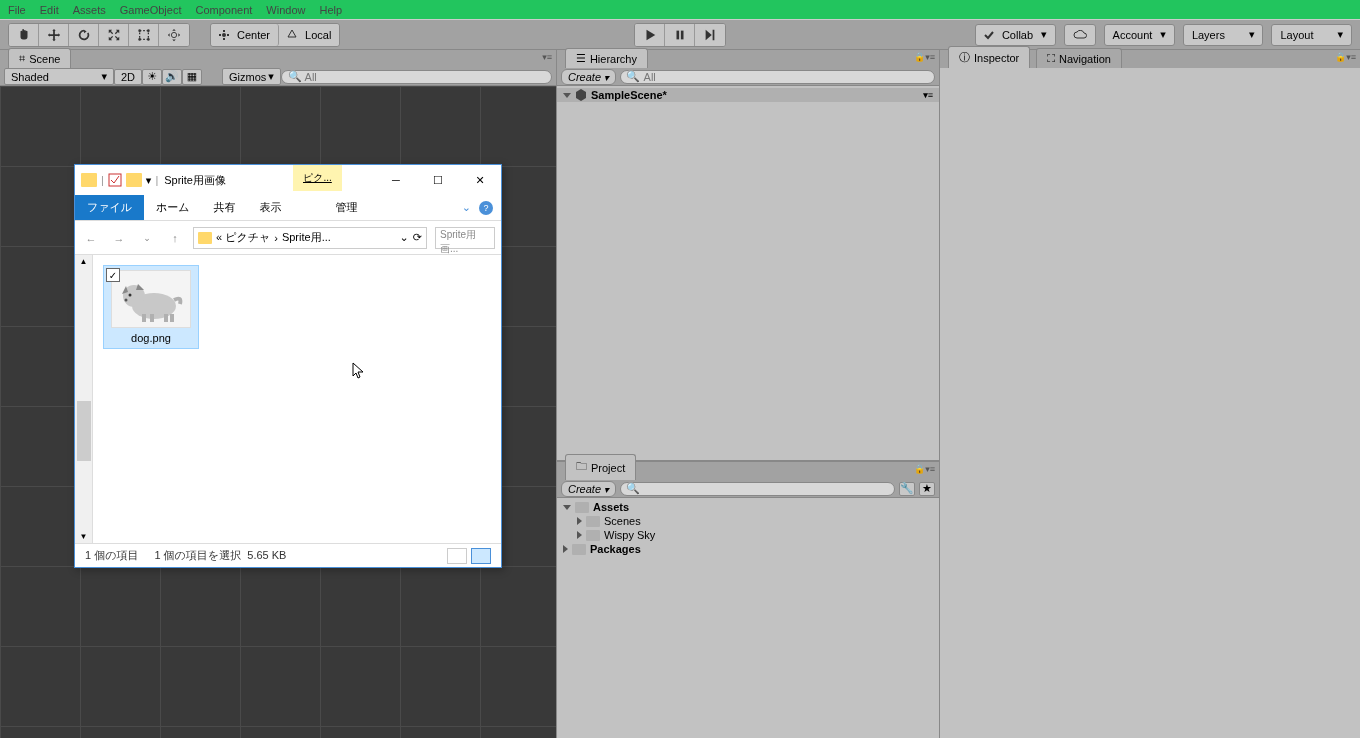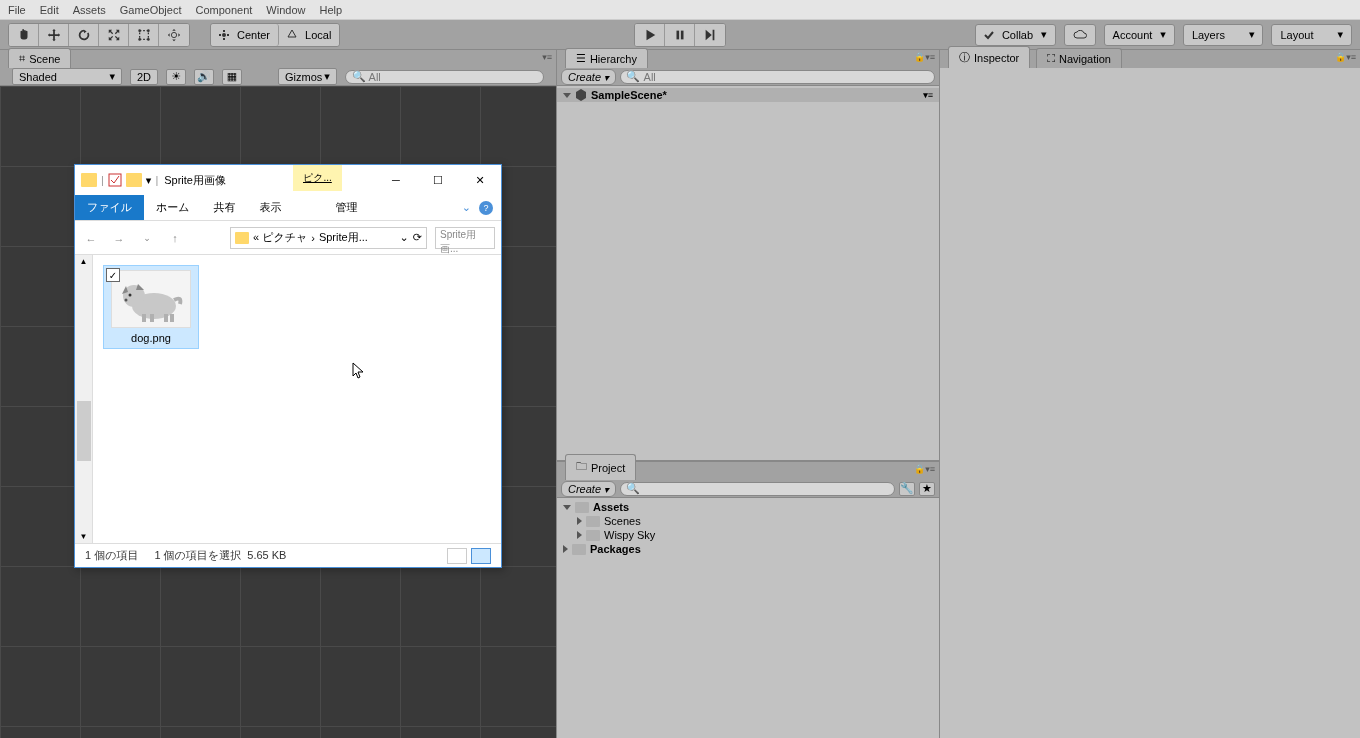--- a/index.html
+++ b/index.html
@@ -1,36 +1,36 @@
 <!DOCTYPE html>
 <html><head>
 <meta charset="utf-8">
 <style>
 * { box-sizing: border-box; margin: 0; padding: 0; font-family: Arial, sans-serif; font-size: 11px; }
 body { width: 1360px; height: 738px; background: #a2a2a2; overflow: hidden; position: relative; }
 
 
-.menubar { background: #e5e5e5; height: 20px; display: flex; align-items: center; padding: 0 8px; gap: 14px; border-bottom: 1px solid #ccc; }
+.menubar { background: #22c55e; height: 20px; display: flex; align-items: center; padding: 0 8px; gap: 14px; border-bottom: 1px solid #ccc; }
 .menubar span { color: #444; cursor: default; }
 
 
 .toolbar { background: #a2a2a2; height: 30px; display: flex; align-items: center; padding: 0 8px; position: relative; border-bottom: 1px solid #888; }
 .tool-group { display: flex; border: 1px solid #888; border-radius: 3px; background: #c8c8c8; overflow: hidden; }
 .tool-btn { width: 30px; height: 22px; display: flex; align-items: center; justify-content: center; border-right: 1px solid #999; background: #c8c8c8; cursor: pointer; }
 .tool-btn:last-child { border-right: none; }
 .tool-btn svg { width: 14px; height: 14px; }
 .pill-btn { background: #c8c8c8; border: 1px solid #888; border-radius: 3px; padding: 2px 8px; display: flex; align-items: center; gap: 8px; cursor: pointer; height: 22px; }
 .toolbar-center { position: absolute; left: 50%; transform: translateX(-50%); display: flex; }
 .toolbar-right { position: absolute; right: 8px; display: flex; gap: 8px; }
 
 
 .main { display: flex; height: calc(100% - 50px); }
 .scene-panel { width: 556px; background: #393939; display: flex; flex-direction: column; position: relative; }
 .panel-tab { background: #c2c2c2; border: 1px solid #888; border-bottom: none; padding: 3px 10px; display: inline-flex; align-items: center; gap: 4px; width: fit-content; margin-left: 4px; border-radius: 3px 3px 0 0; }
-.scene-toolbar { background: #a2a2a2; height: 18px; display: flex; align-items: center; padding: 0 12px; gap: 8px; border-bottom: 1px solid #888; }
+.scene-toolbar { background: #a2a2a2; height: 18px; display: flex; align-items: center; padding: 0 4px; gap: 0; border-bottom: 1px solid #888; }
 .scene-tb-item { background: #c8c8c8; border: 1px solid #888; border-radius: 2px; padding: 1px 6px; font-size: 10px; display: flex; align-items: center; gap: 2px; }
 .scene-tb-icon { width: 20px; height: 16px; background: #c8c8c8; border: 1px solid #888; border-radius: 2px; display: flex; align-items: center; justify-content: center; }
 .scene-view { flex: 1; background: #393939; position: relative; background-image: linear-gradient(#4a4a4a 1px, transparent 1px), linear-gradient(90deg, #4a4a4a 1px, transparent 1px); background-size: 80px 80px; }
 
 .mid-col { width: 384px; display: flex; flex-direction: column; border-left: 1px solid #888; border-right: 1px solid #888; }
 .hierarchy { height: 412px; background: #c2c2c2; display: flex; flex-direction: column; border-bottom: 2px solid #888; }
 .panel-tabbar { background: #a2a2a2; height: 18px; display: flex; align-items: end; padding-left: 4px; position: relative; }
 .panel-subbar { background: #a2a2a2; height: 18px; display: flex; align-items: center; padding: 0 4px; gap: 4px; border-bottom: 1px solid #888; }
 .create-btn { background: #c8c8c8; border: 1px solid #888; border-radius: 6px; padding: 1px 6px; font-size: 10px; font-style: italic; }
 .search-field { flex: 1; background: #d8d8d8; border: 1px solid #888; border-radius: 8px; height: 14px; padding: 0 6px; display: flex; align-items: center; gap: 3px; }
@@ -55,21 +55,21 @@
 .folder-ico { width: 16px; height: 14px; background: #ffd86b; border-radius: 1px; }
 .exp-title { margin-left: 6px; }
 .yellow-tab { position: absolute; left: 218px; top: 0; background: #fff4b0; padding: 6px 10px; font-size: 10px; text-decoration: underline; }
 .exp-winbtns { position: absolute; right: 0; display: flex; }
 .exp-winbtn { width: 42px; height: 28px; display: flex; align-items: center; justify-content: center; cursor: pointer; }
 .exp-ribbon { background: #fff; height: 26px; display: flex; align-items: center; border-bottom: 1px solid #ddd; position: relative; }
 .ribbon-tab { padding: 5px 12px; font-size: 11px; }
 .ribbon-tab.active { background: #1979ca; color: #fff; }
 .exp-nav { background: #fff; height: 34px; display: flex; align-items: center; padding: 0 6px; gap: 8px; border-bottom: 1px solid #ddd; }
 .navarrow { width: 20px; color: #888; text-align: center; }
-.addrbar { flex: 1; border: 1px solid #ccc; height: 22px; display: flex; align-items: center; padding: 0 4px; gap: 4px; font-size: 10px; margin-left: 37px; }
+.addrbar { flex: 1; border: 1px solid #ccc; height: 22px; display: flex; align-items: center; padding: 0 4px; gap: 4px; font-size: 10px; }
 .searchbox { width: 60px; border: 1px solid #ccc; height: 22px; padding: 0 4px; font-size: 10px; color: #888; }
 .exp-body { flex: 1; display: flex; background: #fff; }
 .exp-scroll { width: 18px; background: #f0f0f0; border-right: 1px solid #ddd; position: relative; }
 .scroll-thumb { position: absolute; top: 146px; width: 14px; height: 60px; background: #ccc; left: 2px; }
 .exp-files { flex: 1; padding: 10px; position: relative; }
 .file-item { width: 96px; display: flex; flex-direction: column; align-items: center; gap: 4px; background: #cce8ff; border: 1px solid #99d1ff; padding: 4px; position: relative; }
 .file-check { position: absolute; top: 2px; left: 2px; width: 14px; height: 14px; border: 1px solid #666; background: #fff; display: flex; align-items: center; justify-content: center; font-size: 10px; }
 .file-thumb { width: 80px; height: 58px; background: #f4f4f4; border: 1px solid #ddd; display: flex; align-items: center; justify-content: center; }
 .exp-status { height: 24px; background: #fff; border-top: 1px solid #ddd; display: flex; align-items: center; padding: 0 10px; gap: 16px; font-size: 10px; color: #333; }
 .exp-status-right { margin-left: auto; display: flex; gap: 4px; }

